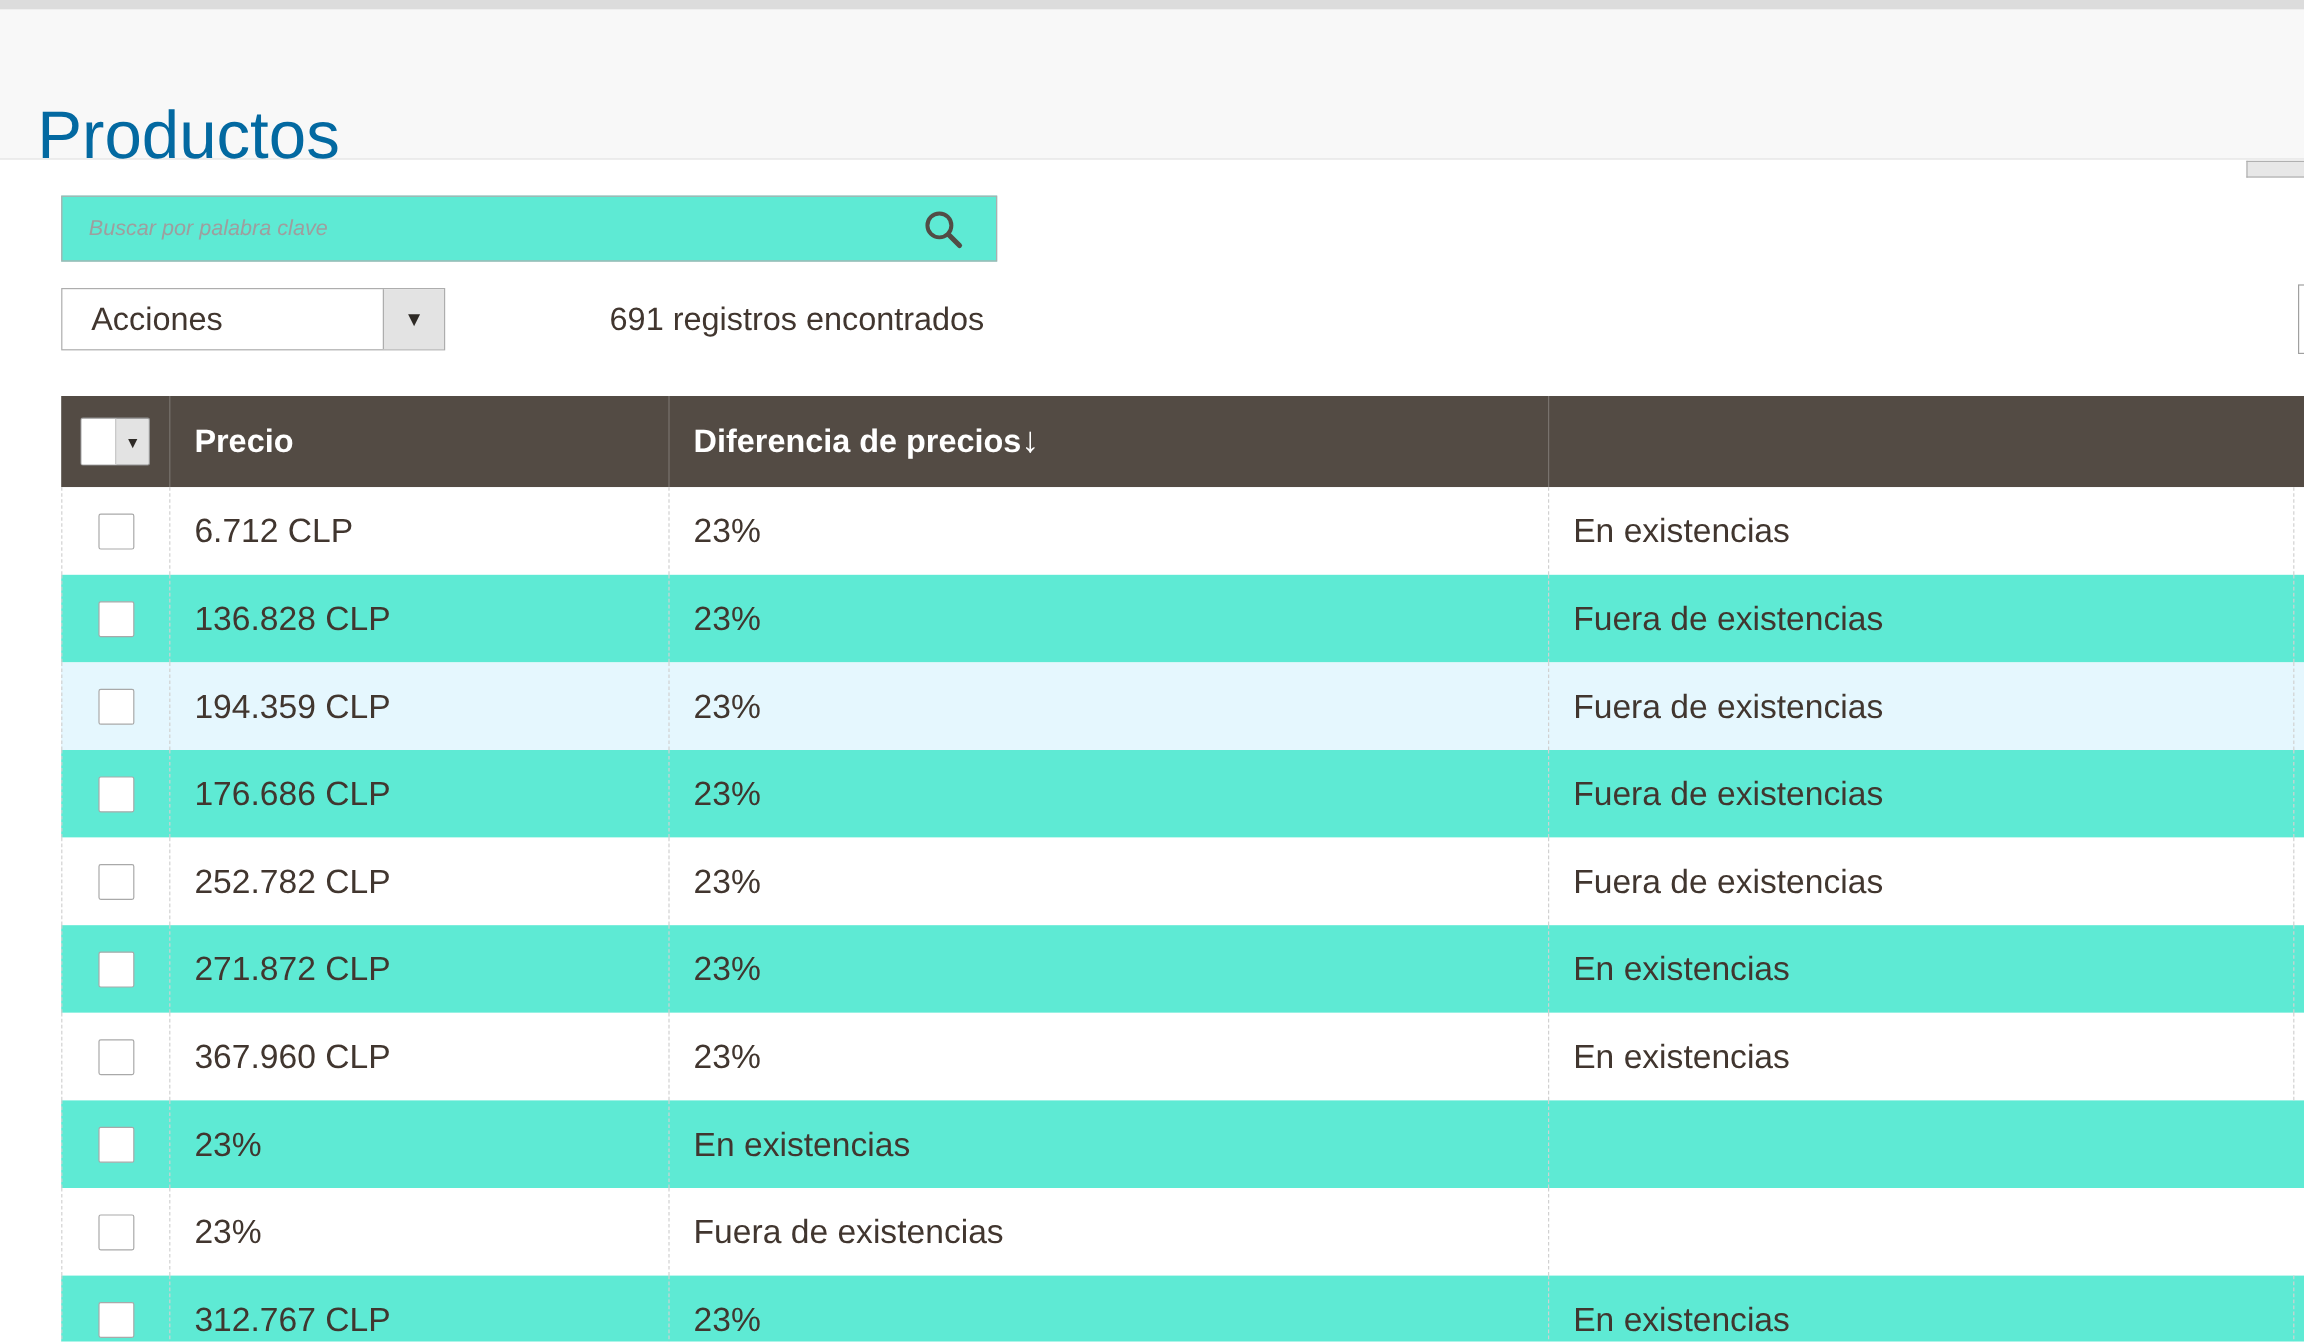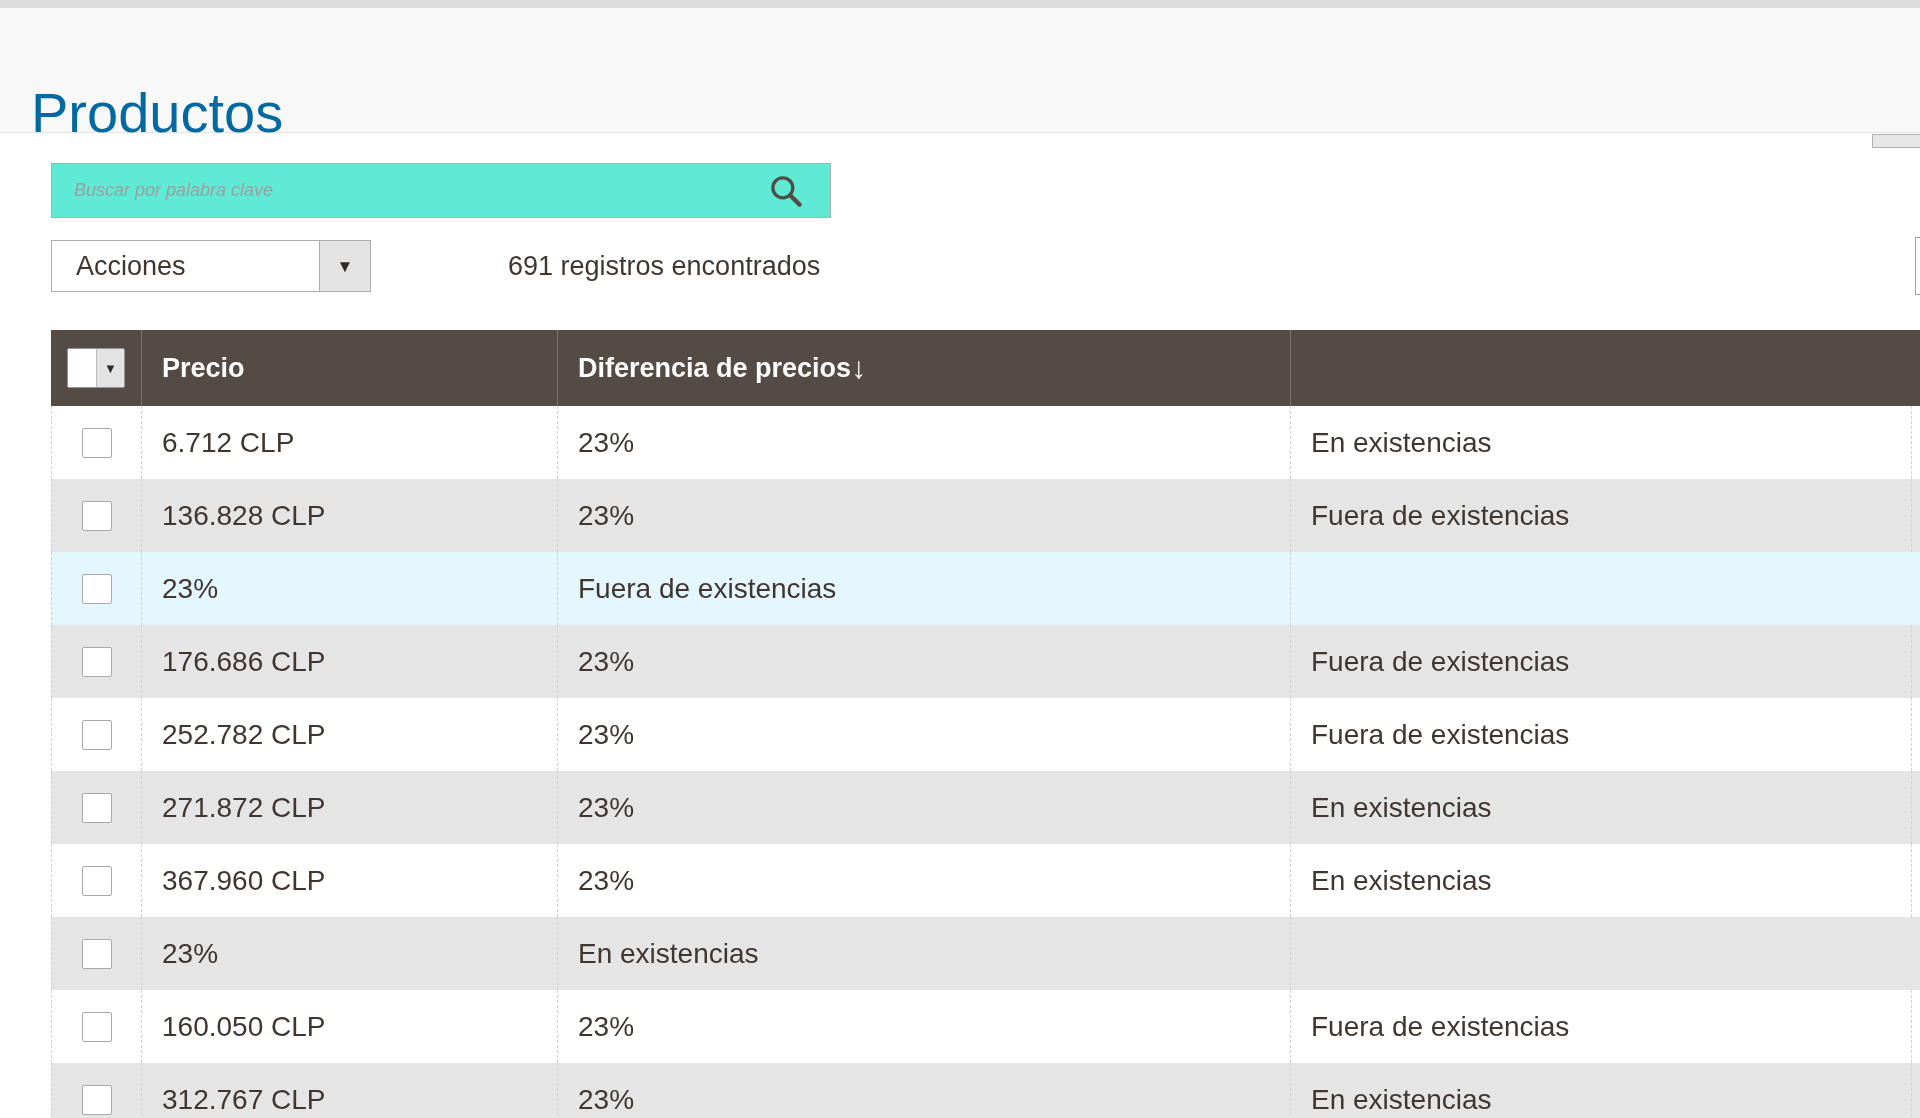--- a/index.html
+++ b/index.html
@@ -74,21 +74,21 @@
   .th {
     display:flex; align-items:center; box-sizing:border-box;
     padding-left:20px; color:#ffffff; font-size:27px; font-weight:bold;
     border-left:1px solid rgba(255,255,255,0.22); cursor:pointer;
   }
   .th.first { border-left:none; justify-content:center; padding-left:0; }
   .th.sorted { padding-right:24px; }
   .sort-icon { font-size:30px; font-weight:400; color:#ffffff; }
 
   .row { height:73px; background:#ffffff; cursor:pointer; }
-  .row.stripe { background:#e5e5e5; }
+  .row.stripe { background:#5eead4; }
   .row.hover { background:#e5f7fe; }
   .cell {
     display:flex; align-items:center; box-sizing:border-box;
     padding-left:20px; font-size:28px; color:#41362f;
     border-left:1px dashed #d1d1d1; overflow:hidden; white-space:nowrap;
   }
   .cell.c-check { justify-content:center; padding-left:0; }
 
   .checkbox {
     width:30px; height:30px; background:#fff;
@@ -169,20 +169,21 @@
     </div>
     <div class="cell">136.828 CLP</div>
     <div class="cell">23%</div>
     <div class="cell">Fuera de existencias</div>
     <div class="cell"></div>
   </div>
       <div class="row hover">
     <div class="cell c-check">
       <span class="checkbox"></span>
     </div>
+    <div class="cell">194.359 CLP</div>
     <div class="cell">23%</div>
     <div class="cell">Fuera de existencias</div>
     <div class="cell"></div>
   </div>
       <div class="row stripe">
     <div class="cell c-check">
       <span class="checkbox"></span>
     </div>
     <div class="cell">176.686 CLP</div>
     <div class="cell">23%</div>
@@ -221,21 +222,20 @@
       <span class="checkbox"></span>
     </div>
     <div class="cell">23%</div>
     <div class="cell">En existencias</div>
     <div class="cell"></div>
   </div>
       <div class="row">
     <div class="cell c-check">
       <span class="checkbox"></span>
     </div>
-    <div class="cell">160.050 CLP</div>
     <div class="cell">23%</div>
     <div class="cell">Fuera de existencias</div>
     <div class="cell"></div>
   </div>
       <div class="row stripe">
     <div class="cell c-check">
       <span class="checkbox"></span>
     </div>
     <div class="cell">312.767 CLP</div>
     <div class="cell">23%</div>

